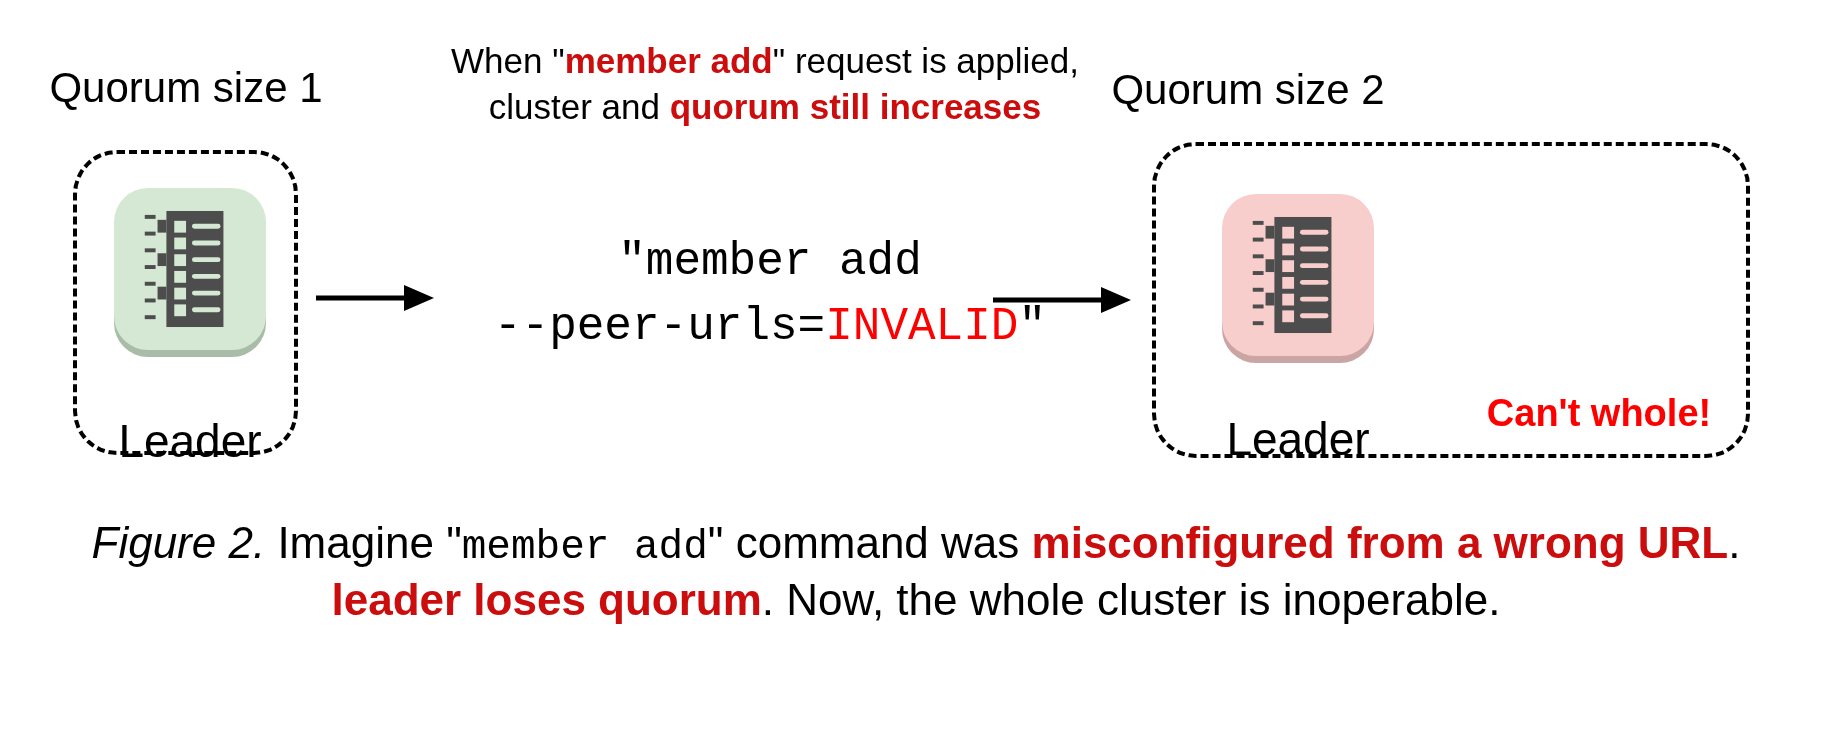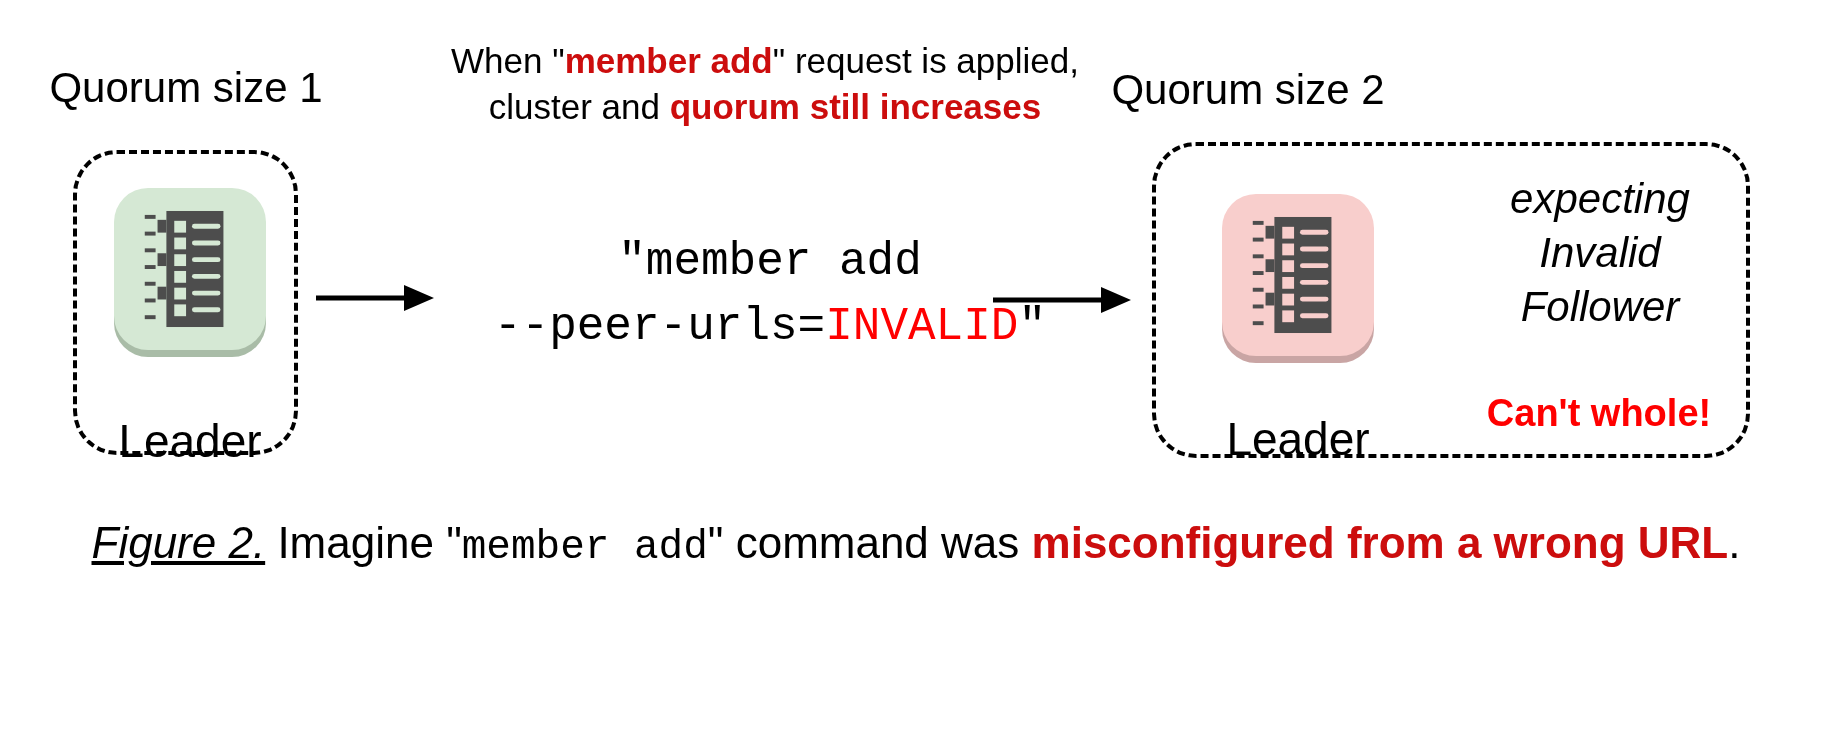--- a/index.html
+++ b/index.html
@@ -111,21 +111,21 @@
 
   
   .caption {
     position: absolute;
     left: 0; top: 516px; width: 1832px;
     text-align: center;
     font-size: 44px;
     line-height: 1.24;
     color: #000;
   }
-  .caption .fig-label { font-style: italic; text-decoration: underline; }
+  .caption .fig-label { font-style: italic; }
   .caption .mono { font-family: "Liberation Mono", monospace; font-size: 41px; }
   .caption .red-bold { color: #cc0d0d; }
 </style>
 </head>
 <body>
 
 <div class="canvas">
 
   <div class="cluster-title left">Quorum size 1</div>
 
@@ -213,26 +213,22 @@
             <rect x="62" y="70" width="29" height="5" rx="2.5"></rect>
           <rect x="44" y="84" width="12" height="12"></rect>
             <rect x="62" y="87" width="29" height="5" rx="2.5"></rect>
           <rect x="44" y="101" width="12" height="12"></rect>
             <rect x="62" y="104" width="29" height="5" rx="2.5"></rect>
         </g>
       </svg>
     </div>
     <div class="node-label">Leader</div>
 
-    <div class="expecting">
-      <div>expecting</div>
-      <div>Invalid</div>
-      <div>Follower</div>
-    </div>
 
     <div class="warning">Can't whole!</div>
   </div>
 
   <div class="caption">
     <div class="rich-line"><span class="fig-label">Figure 2.</span><span> Imagine "</span><span class="mono">member add</span><span>" command was </span><span class="red-bold">misconfigured from a wrong URL</span><span>.</span></div>
+    <div class="rich-line"><span class="red-bold">leader loses quorum</span><span>. Now, the whole cluster is inoperable.</span></div>
   </div>
 
 </div>
 
 </body></html>

